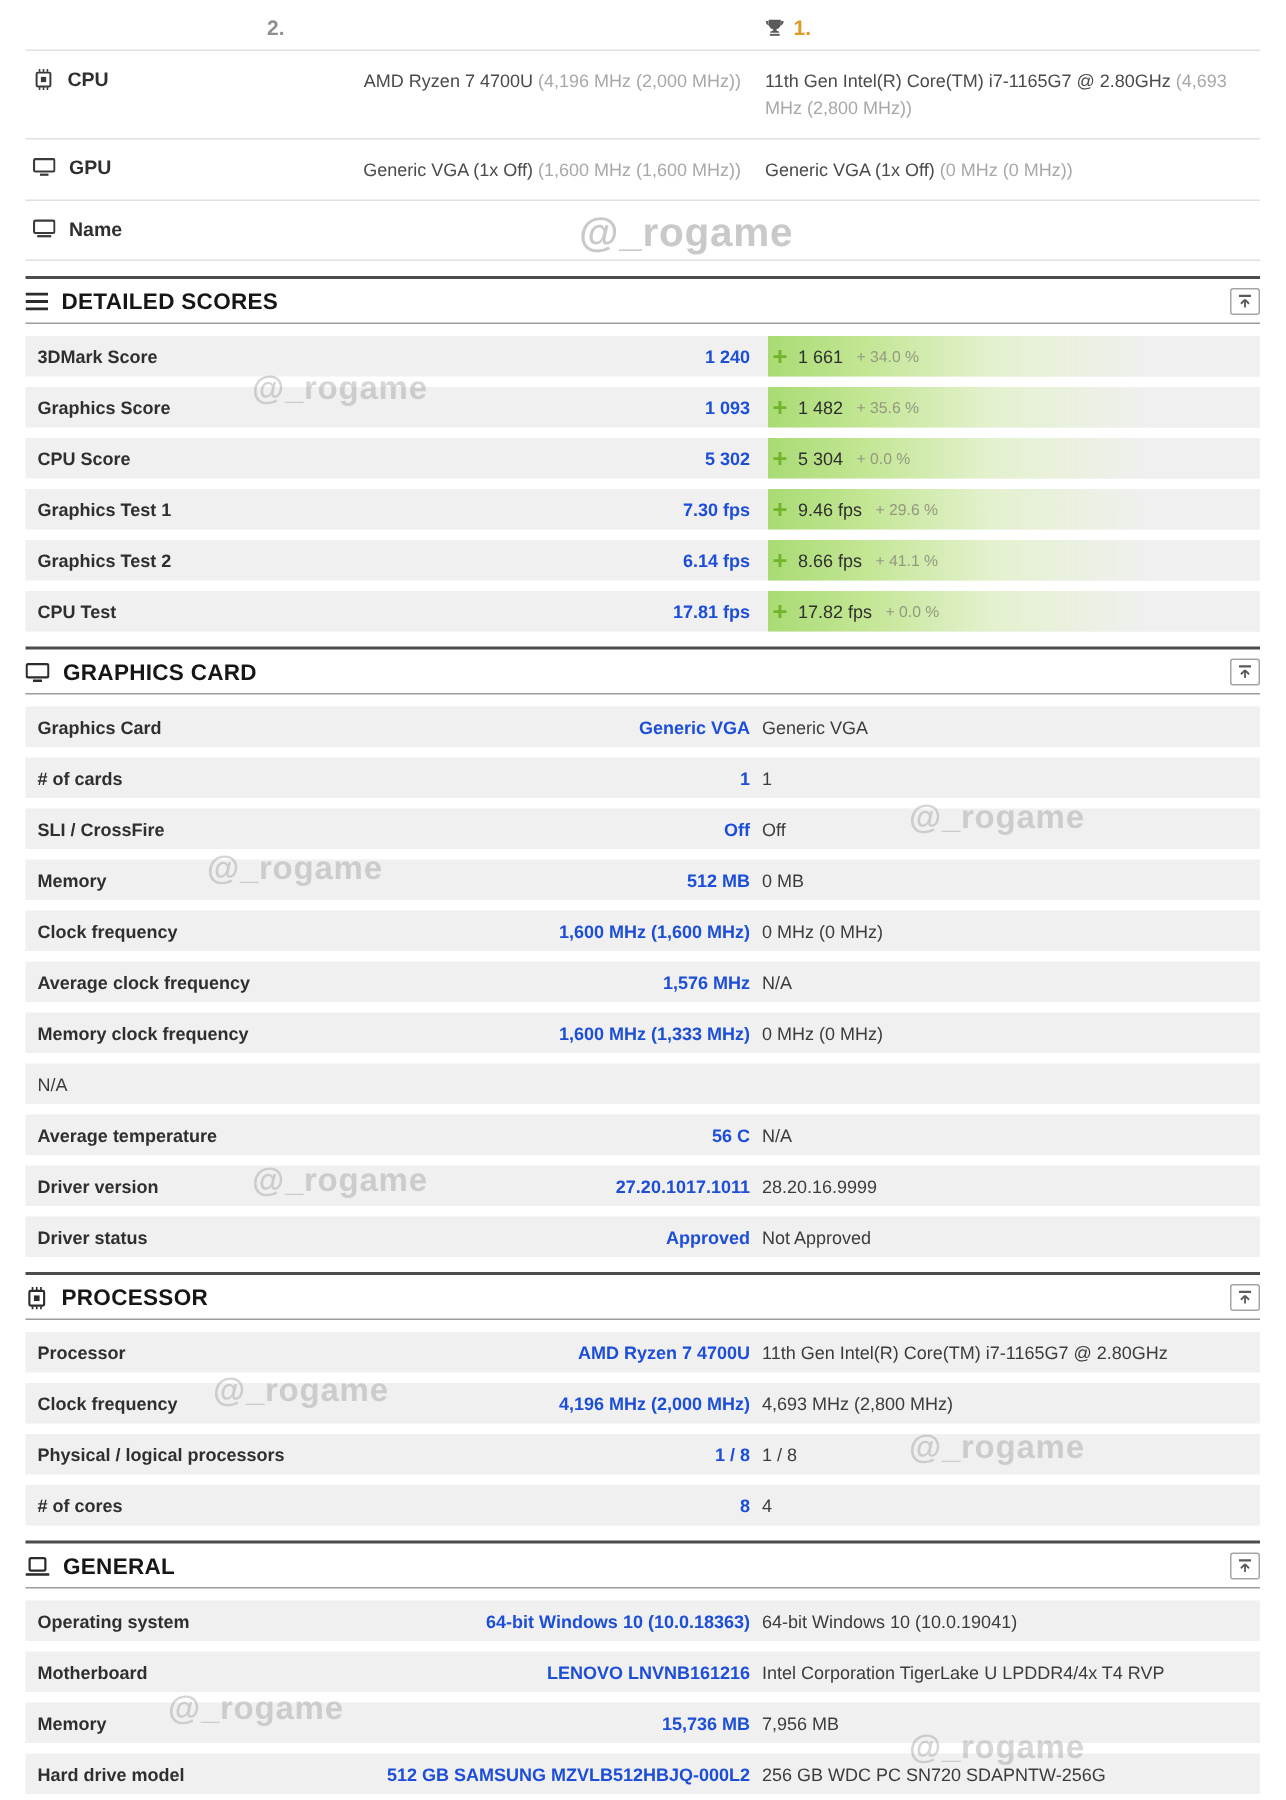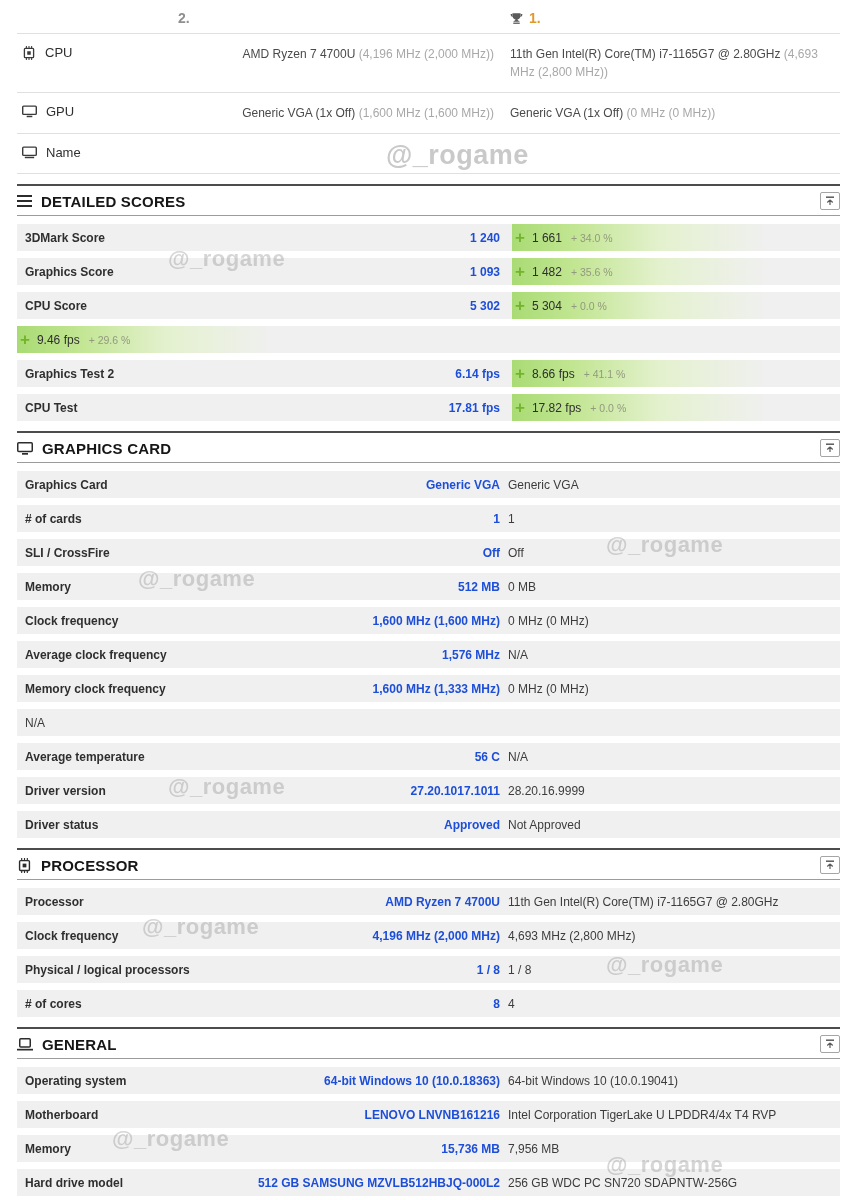--- a/index.html
+++ b/index.html
@@ -11,21 +11,21 @@
     position: relative;
   }
   .page { padding: 6px 17px 0; }
 
   
   .t-header { display: flex; align-items: center; padding: 4px 0 7px; border-bottom: 1px solid #e0e0e0; }
   .t-spacer { width: 161px; }
   .t-rank2 { width: 332px; font-size: 14px; font-weight: bold; color: #8f8f8f; }
   .t-rank1 { flex: 1; font-size: 14px; font-weight: bold; color: #e09a28; display: flex; align-items: center; gap: 6px; }
   .t-row { display: flex; align-items: flex-start; padding: 11px 0; border-bottom: 1px solid #e0e0e0; }
-  .t-label { width: 161px; display: flex; align-items: center; gap: 9px; font-weight: normal; font-size: 13px; color: #2f2f2f; padding-left: 5px; }
+  .t-label { width: 161px; display: flex; align-items: center; gap: 9px; font-weight: bold; font-size: 13px; color: #2f2f2f; padding-left: 5px; }
   .t-col2 { width: 332px; font-size: 12px; color: #4a4a4a; line-height: 1.5; padding-right: 16px; text-align: right; }
   .t-col1 { flex: 1; font-size: 12px; color: #4a4a4a; line-height: 1.5; }
   .sub { color: #a8a8a8; }
   .t-row.name-row { min-height: 40px; }
 
   
   .section { margin-top: 10px; }
   .sec-header { display: flex; align-items: center; gap: 9px; padding: 6px 0 5px; border-top: 2px solid #4c4c4c; border-bottom: 1px solid #9c9c9c; }
   .sec-icon { display: inline-flex; align-items: center; }
   .sec-title { font-size: 15px; font-weight: bold; color: #161616; margin: 0; letter-spacing: .2px; }
@@ -168,20 +168,24 @@
       <span class="v2">5 302</span>
     </div>
     <div class="green-zone">
       <span class="plus">+</span>
       <span class="v1-strong">5 304</span>
       <span class="delta">+ 0.0 %</span>
     </div>
   </div>
 
   <div class="row score-row">
+    <div class="score-left">
+      <span class="row-label">Graphics Test 1</span>
+      <span class="v2">7.30 fps</span>
+    </div>
     <div class="green-zone">
       <span class="plus">+</span>
       <span class="v1-strong">9.46 fps</span>
       <span class="delta">+ 29.6 %</span>
     </div>
   </div>
 
   <div class="row score-row">
     <div class="score-left">
       <span class="row-label">Graphics Test 2</span>

